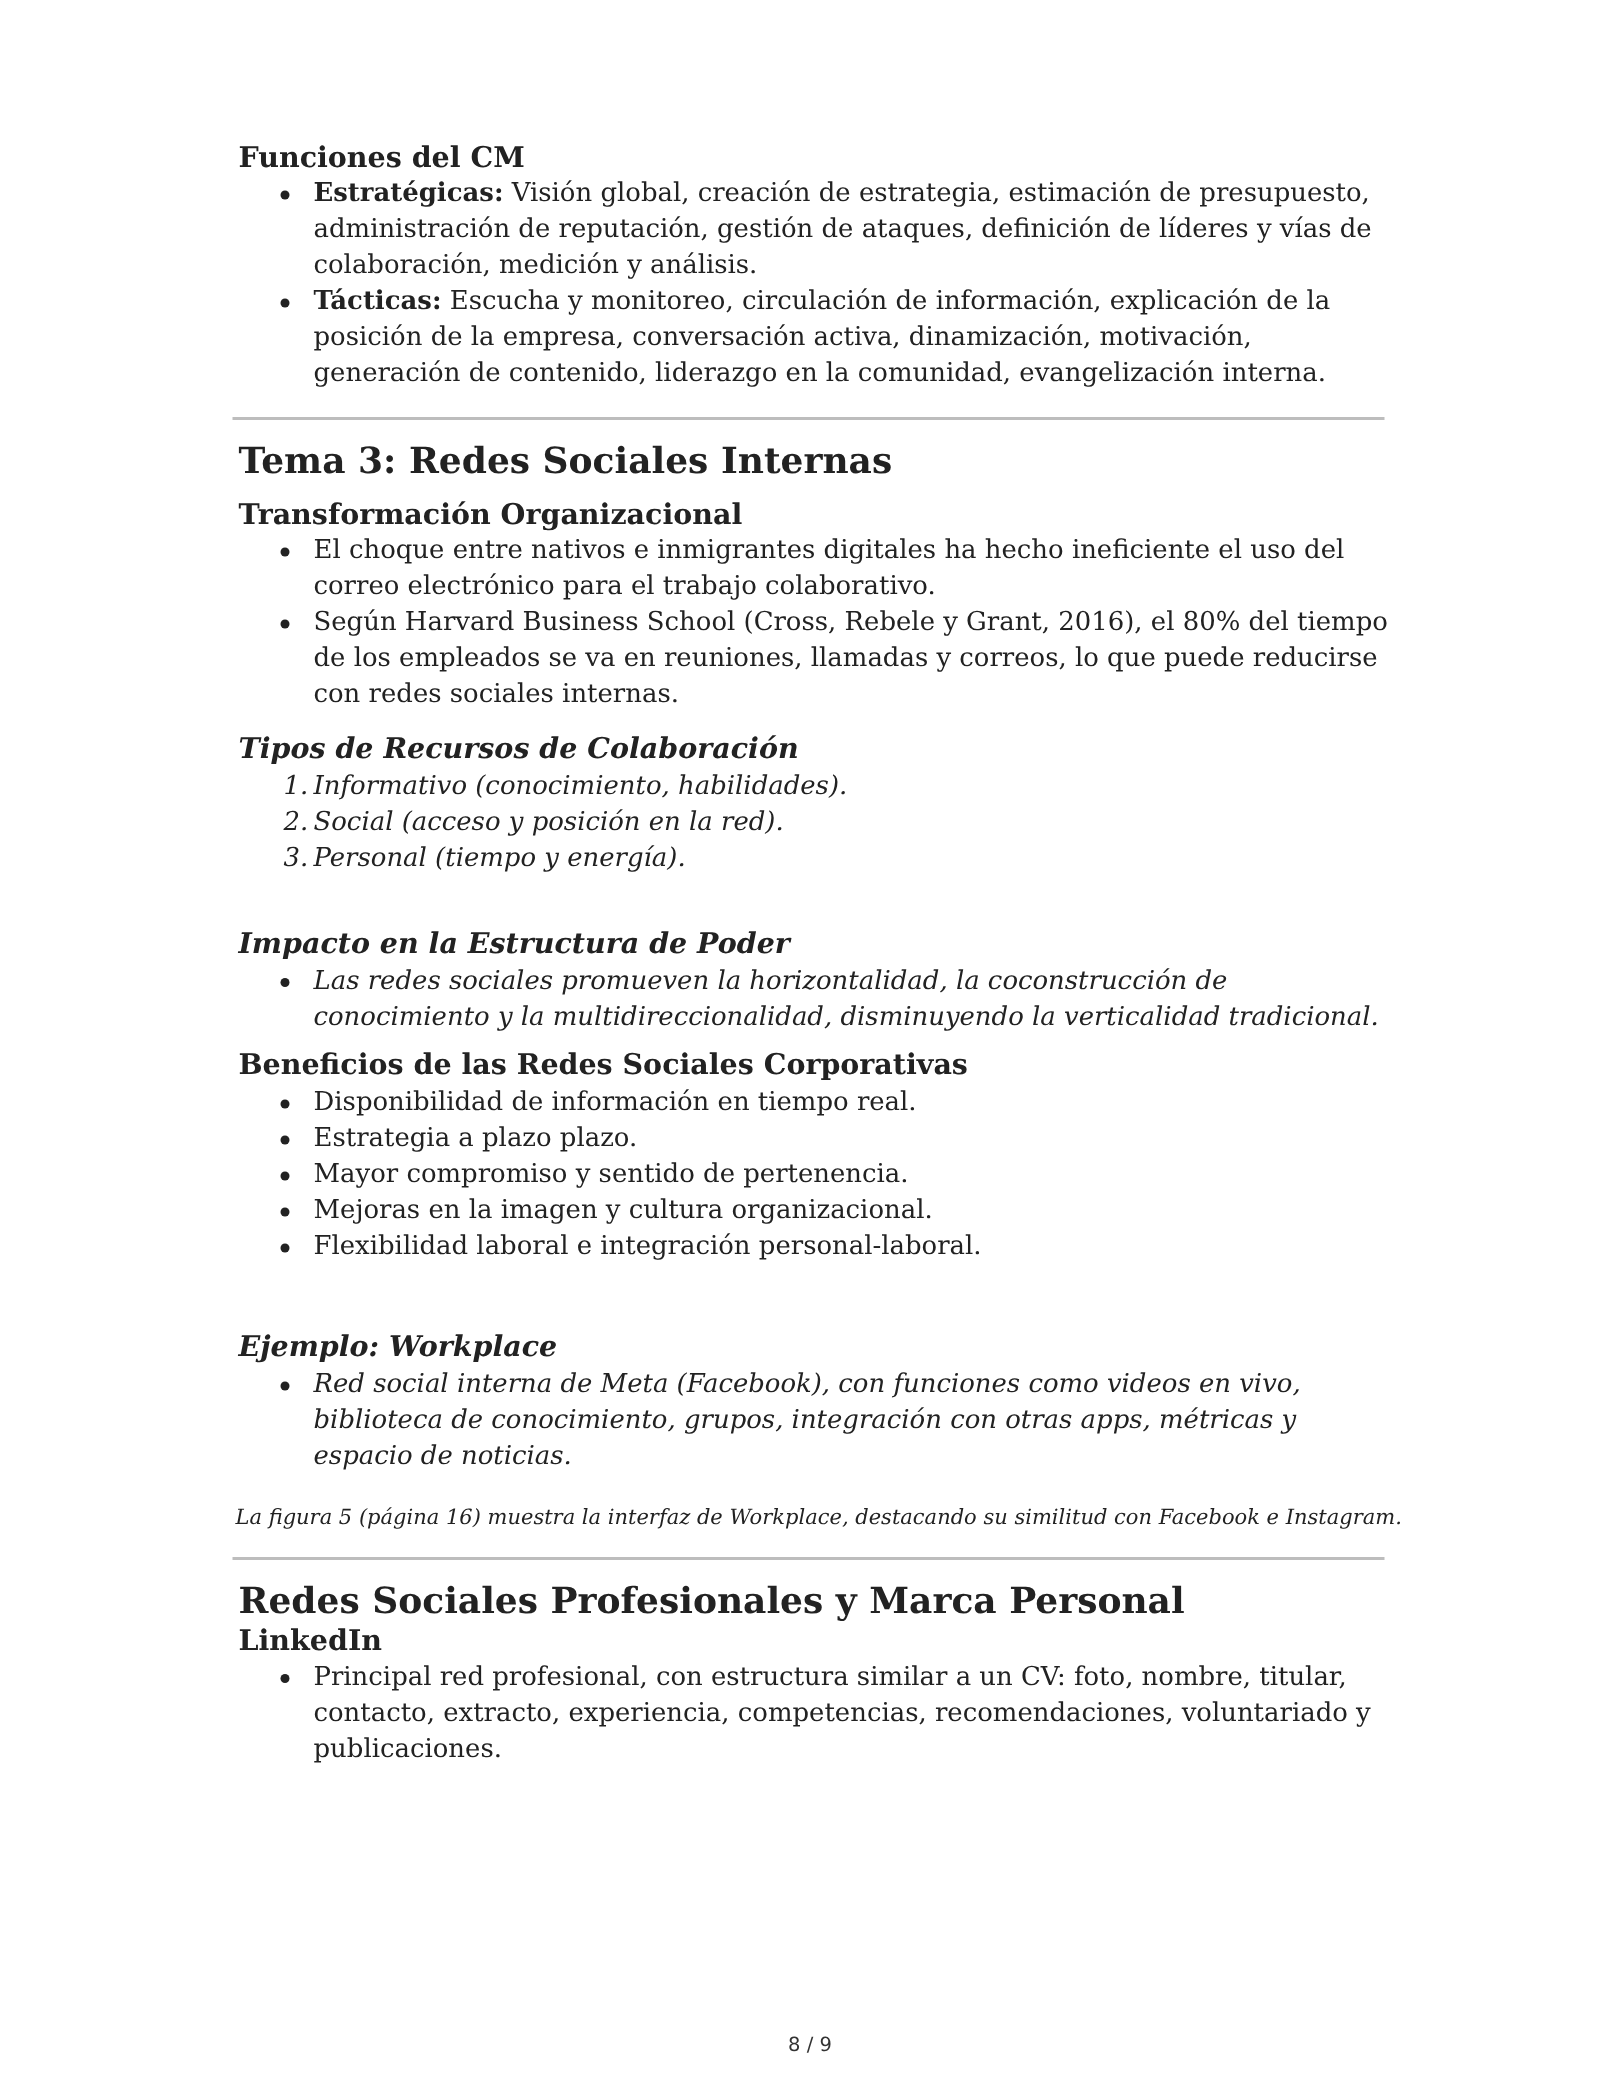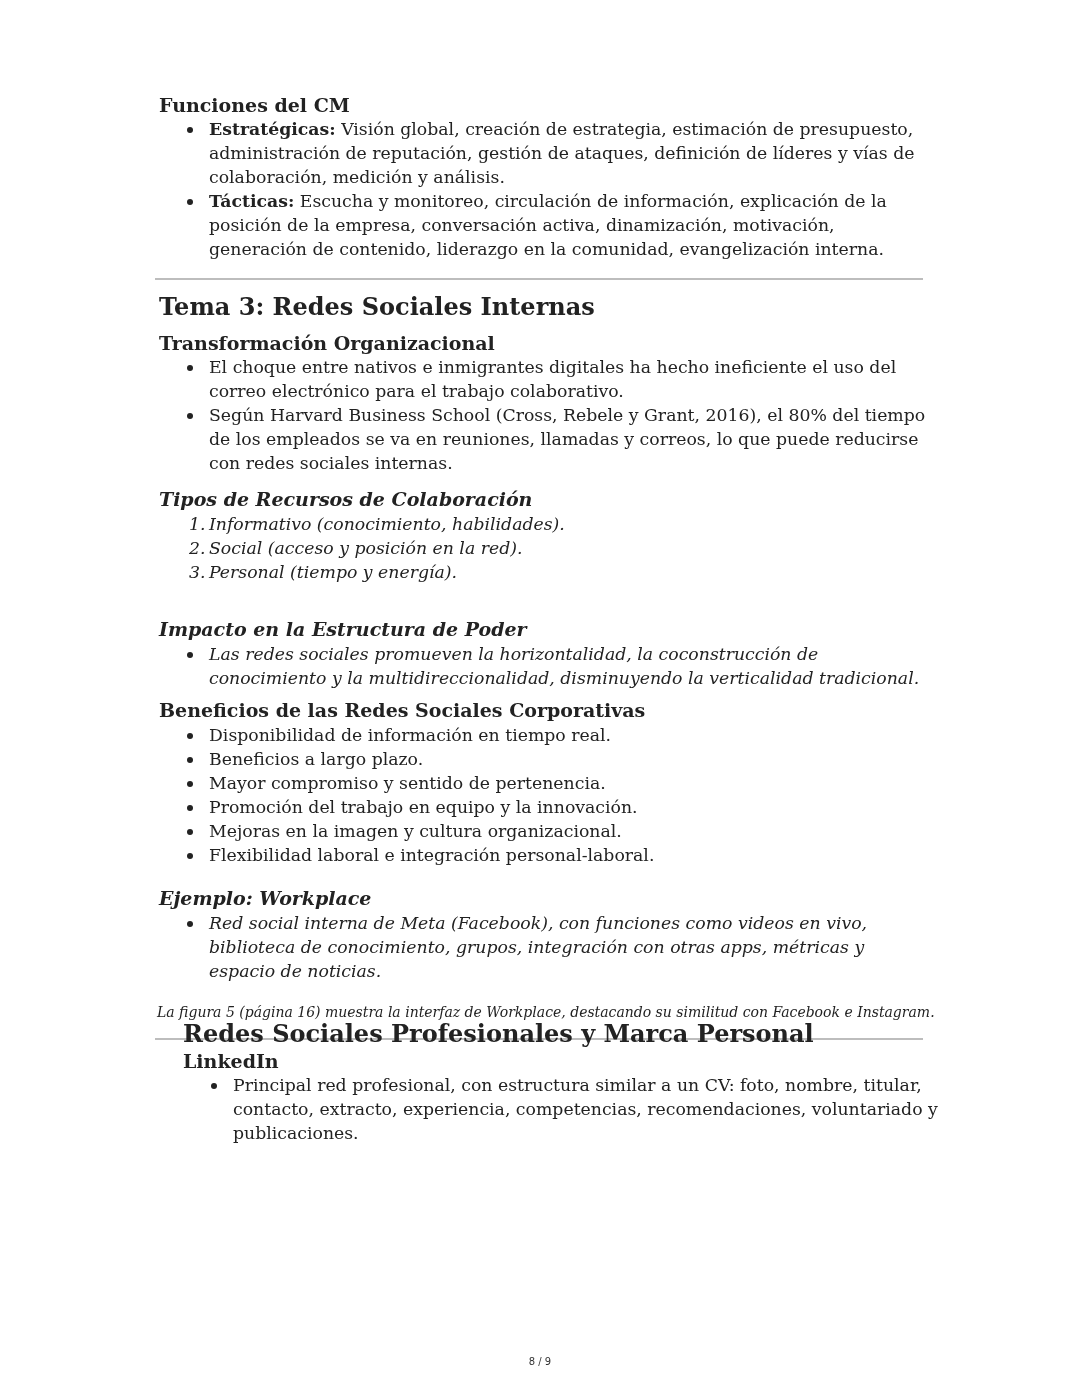--- a/index.html
+++ b/index.html
@@ -34,21 +34,21 @@
   .rule {
     position: absolute; left: 155px; width: 768px; height: 0;
     border-top: 2px solid #bdbdbd;
   }
   .note {
     position: absolute; left: 157px; font-style: italic; font-size: 14px;
     line-height: 20px; color: #222;
   }
   .footer {
     position: absolute; left: 0; width: 1080px; top: 1356px; text-align: center;
-    font-family: "DejaVu Sans", sans-serif; font-size: 10px; color: #333;
+    font-family: "DejaVu Sans", sans-serif; font-size: 13px; color: #333;
   }
   .blk { position: absolute; left: 159px; width: 770px; }
 </style>
 </head>
 <body>
 
 <div class="page">
 
   <div class="blk" style="top:95px;">
     <div class="h4">Funciones del CM</div>
@@ -82,40 +82,39 @@
     <div class="h4">Impacto en la Estructura de Poder</div>
     <ul style="margin-top:3px;">
       <li><span class="bullet"></span><span>Las redes sociales promueven la horizontalidad, la coconstrucción de conocimiento y la multidireccionalidad, disminuyendo la verticalidad tradicional.</span></li>
     </ul>
   </div>
 
   <div class="blk" style="top:700px;">
     <div class="h4">Beneficios de las Redes Sociales Corporativas</div>
     <ul style="margin-top:3px;">
       <li><span class="bullet"></span><span>Disponibilidad de información en tiempo real.</span></li>
-      <li><span class="bullet"></span><span>Beneficios a largo plazo.</span></li>
+      <li><span class="bullet"></span><span>Estrategia a plazo plazo.</span></li>
       <li><span class="bullet"></span><span>Mayor compromiso y sentido de pertenencia.</span></li>
-      <li><span class="bullet"></span><span>Promoción del trabajo en equipo y la innovación.</span></li>
       <li><span class="bullet"></span><span>Mejoras en la imagen y cultura organizacional.</span></li>
       <li><span class="bullet"></span><span>Flexibilidad laboral e integración personal-laboral.</span></li>
     </ul>
   </div>
 
   <div class="blk" style="top:888px;font-style:italic;">
     <div class="h4">Ejemplo: Workplace</div>
     <ul style="margin-top:3px;">
       <li><span class="bullet"></span><span>Red social interna de Meta (Facebook), con funciones como videos en vivo, biblioteca de conocimiento, grupos, integración con otras apps, métricas y espacio de noticias.</span></li>
     </ul>
   </div>
 
   <div class="note" style="top:1002px;">La figura 5 (página 16) muestra la interfaz de Workplace, destacando su similitud con Facebook e Instagram.</div>
 
   <div class="rule" style="top:1038px;"></div>
 
-  <div class="blk" style="top:1021px;margin-left:24px;">
+  <div class="blk" style="top:1054px;">
     <div class="h3">Redes Sociales Profesionales y Marca Personal</div>
     <div class="h4" style="margin-top:4px;">LinkedIn</div>
     <ul style="margin-top:2px;">
       <li><span class="bullet"></span><span>Principal red profesional, con estructura similar a un CV: foto, nombre, titular, contacto, extracto, experiencia, competencias, recomendaciones, voluntariado y publicaciones.</span></li>
     </ul>
   </div>
 
   <div class="footer">8 / 9</div>
 </div>
 

